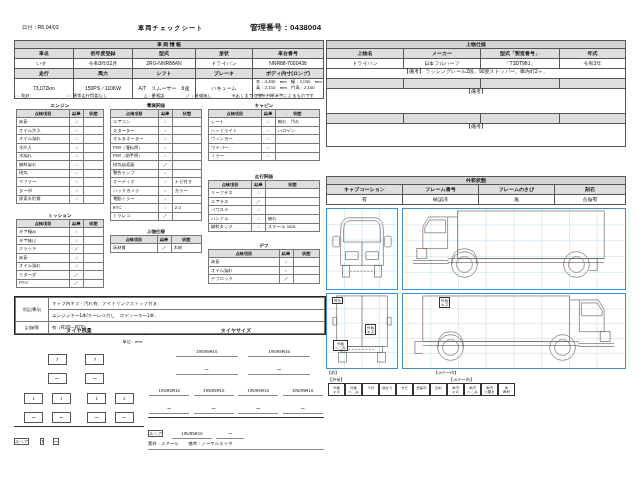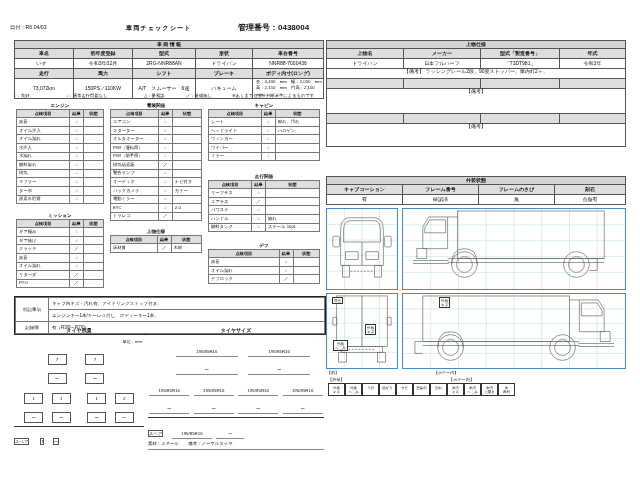--- a/index.html
+++ b/index.html
@@ -4,21 +4,21 @@
 <style>
   html,body{margin:0;padding:0;background:#fff;}
   body{
     width:640px;height:480px;overflow:hidden;
     font-family:"Liberation Sans","DejaVu Sans",sans-serif;
     color:#111;
   }
   .page{position:relative;width:640px;height:480px;box-sizing:border-box;padding:0;}
 
   
-  .topbar{position:absolute;left:10px;top:24px;width:612px;height:14px;}
+  .topbar{position:absolute;left:22px;top:24px;width:612px;height:14px;}
   .topbar .date{position:absolute;left:0;top:0;font-size:5.2px;letter-spacing:0px;}
   .topbar .title{position:absolute;left:116px;top:0;font-size:6.2px;font-weight:bold;letter-spacing:1px;}
   .topbar .mgmt{position:absolute;left:228px;top:-2px;font-size:8px;font-weight:bold;}
 
   
   table{border-collapse:collapse;}
   .tb td,.tb th{border:0.6px solid #555;font-size:5px;text-align:center;padding:0;line-height:1;}
   .hdrgrey{background:#d4d4d4;font-weight:bold;}
   .hdrgrey2{background:#dedede;font-weight:bold;}
 

